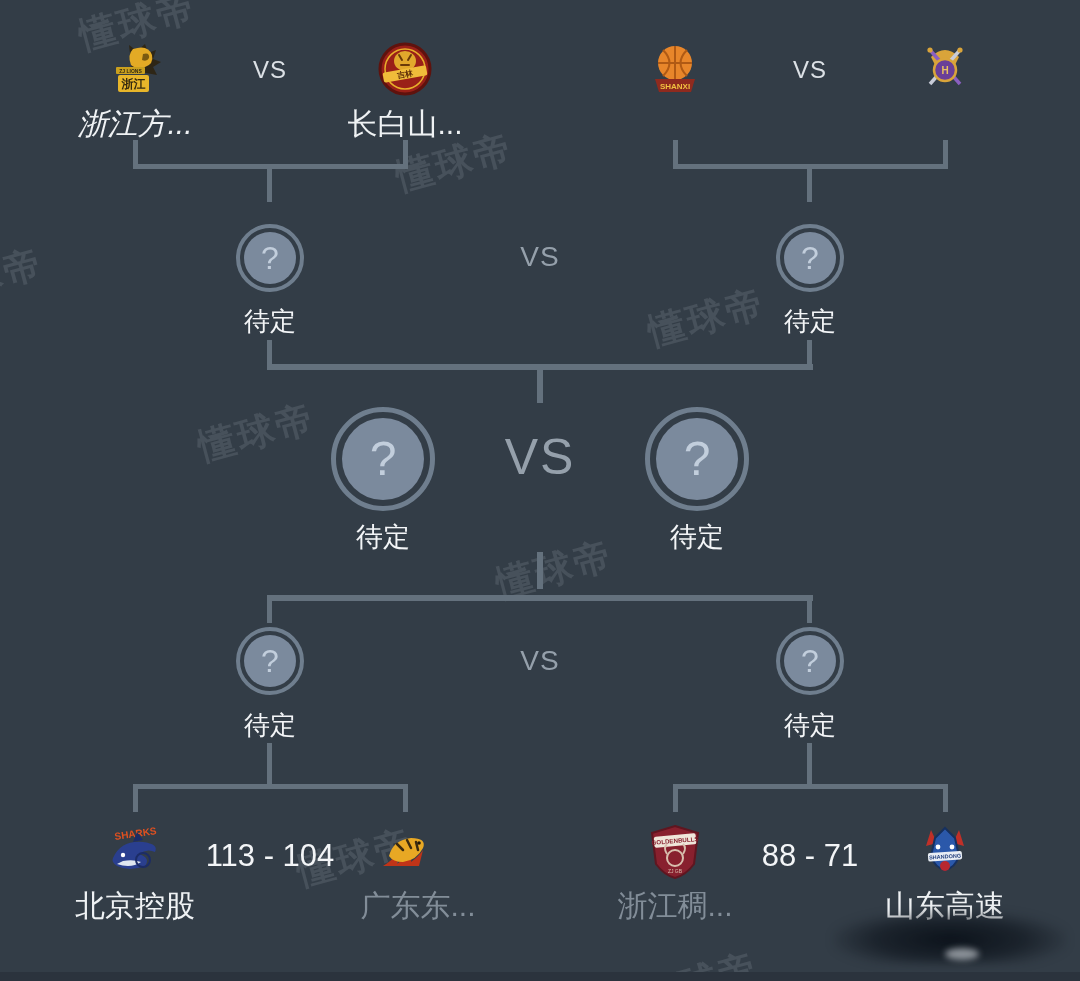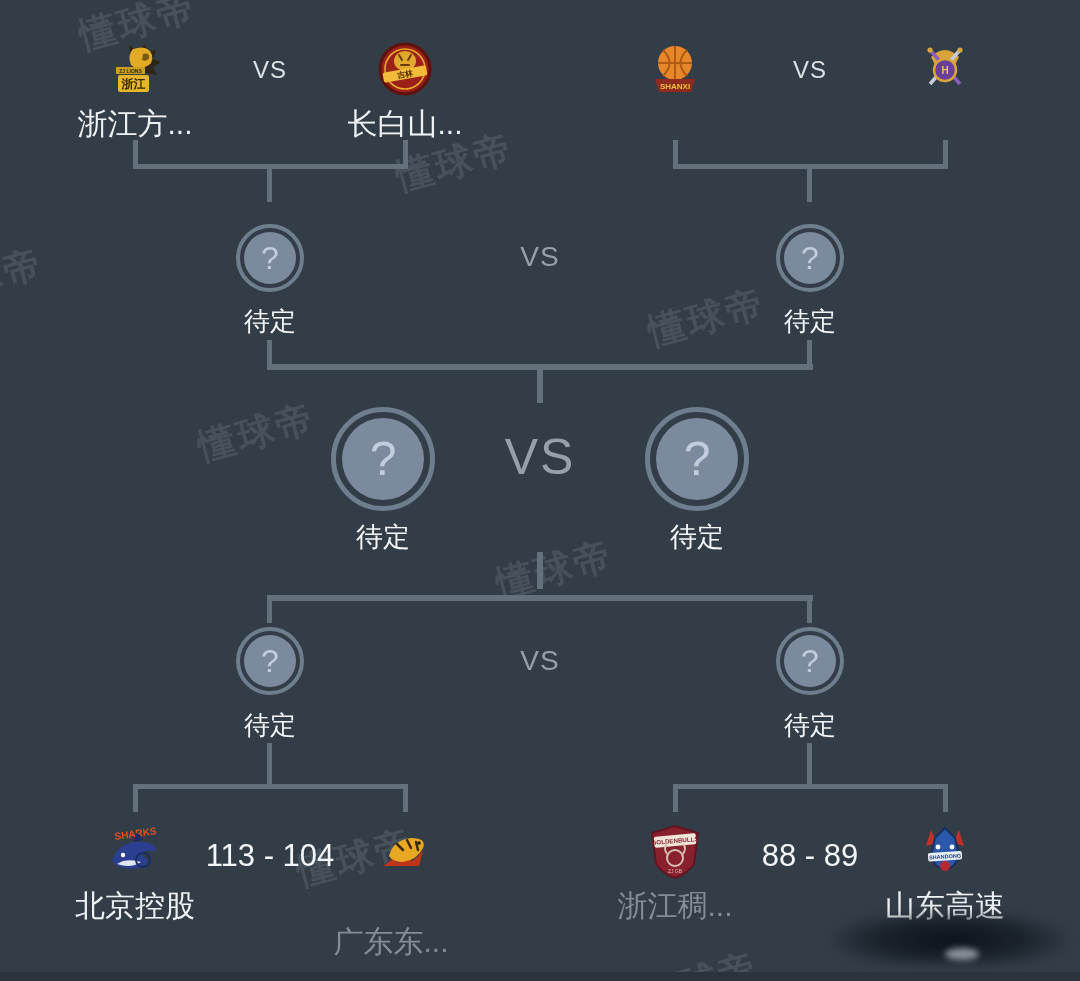--- a/index.html
+++ b/index.html
@@ -82,21 +82,21 @@
       <path d="M18 20 Q32 6 46 20 L42 28 Q32 19 22 28 Z" fill="#D9A43A"></path>
       <line x1="17" y1="13" x2="47" y2="47" stroke="#8A5FC0" stroke-width="3.5"></line>
       <line x1="47" y1="13" x2="17" y2="47" stroke="#C8CCD8" stroke-width="3.5"></line>
       <circle cx="17" cy="13" r="2.6" fill="#D9A43A"></circle>
         <circle cx="47" cy="13" r="2.6" fill="#D9A43A"></circle>
       <circle cx="32" cy="33" r="11" fill="#6A3F98" stroke="#D9A43A" stroke-width="2.5"></circle>
       <text x="32" y="37" font-size="10" fill="#E8C060" text-anchor="middle" font-weight="bold">H</text>
     </svg>
   </div>
 
-  <div class="team-name" style="left:25px;top:104px;">浙江方...</div>
+  <div class="team-name" style="left:25px;top:104px;font-style:italic;">浙江方...</div>
   <div class="team-name" style="left:295px;top:104px;text-align:center;">长白山...</div>
 
   <div class="line" style="left:133px;top:140px;width:5px;height:26px;"></div>
   <div class="line" style="left:403px;top:140px;width:5px;height:26px;"></div>
   <div class="line" style="left:133px;top:164px;width:275px;height:5px;"></div>
   <div class="line" style="left:267px;top:169px;width:5px;height:33px;"></div>
   <div class="line" style="left:673px;top:140px;width:5px;height:26px;"></div>
   <div class="line" style="left:943px;top:140px;width:5px;height:26px;"></div>
   <div class="line" style="left:673px;top:164px;width:275px;height:5px;"></div>
   <div class="line" style="left:807px;top:169px;width:5px;height:33px;"></div>
@@ -185,35 +185,35 @@
   <div class="logo" style="left:643px;top:820px;">
     <svg viewBox="0 0 64 64" width="64" height="64">
       <path d="M32 6 L55 13 L51 44 Q43 55 32 58 Q21 55 13 44 L9 13 Z" fill="#88202E" stroke="#5F1620" stroke-width="2"></path>
       <rect x="11" y="15" width="42" height="11" rx="2" fill="#EFE6DA" transform="rotate(-5 32 20)"></rect>
       <text x="32" y="23" transform="rotate(-5 32 20)" font-size="6.2" font-weight="bold" fill="#88202E" text-anchor="middle">GOLDENBULLS</text>
       <circle cx="32" cy="38" r="8" fill="none" stroke="#D8BFAE" stroke-width="2"></circle>
       <path d="M24 34 Q20 28 24 24 M40 34 Q44 28 40 24" stroke="#D8BFAE" stroke-width="2" fill="none"></path>
       <text x="32" y="53" font-size="5" fill="#D8BFAE" text-anchor="middle">ZJ GB</text>
     </svg>
   </div>
-  <div class="score" style="left:700px;top:838px;">88 - 89</div>
+  <div class="score" style="left:700px;top:838px;">88 - 71</div>
   <div class="logo" style="left:913px;top:820px;">
     <svg viewBox="0 0 64 64" width="64" height="64">
       <path d="M18 10 L24 23 L13 26 Z M46 10 L40 23 L51 26 Z" fill="#C03028"></path>
       <path d="M32 8 L42 18 L46 36 Q42 48 32 50 Q22 48 18 36 L22 18 Z" fill="#2B58AA" stroke="#16305F" stroke-width="2"></path>
       <circle cx="25" cy="27" r="2.4" fill="#FFFFFF"></circle>
         <circle cx="39" cy="27" r="2.4" fill="#FFFFFF"></circle>
       <rect x="15" y="32" width="34" height="8.5" rx="2" fill="#E8EDF4" transform="rotate(-4 32 36)"></rect>
       <text x="32" y="38.5" transform="rotate(-4 32 36)" font-size="5.5" fill="#23407F" font-weight="bold" text-anchor="middle">SHANDONG</text>
       <circle cx="32" cy="46" r="5" fill="#B82830"></circle>
     </svg>
   </div>
 
   <div class="team-name" style="left:25px;top:886px;">北京控股</div>
-  <div class="team-name loser" style="left:281px;top:886px;margin-top:36px;">广东东...</div>
+  <div class="team-name loser" style="left:308px;top:886px;">广东东...</div>
   <div class="team-name" style="left:835px;top:886px;">山东高速</div>
   <div class="team-name loser" style="left:565px;top:886px;">浙江稠...</div>
 
   <div class="blob"></div>
   <div class="blob-shine"></div>
 
   <div class="footer-strip"></div>
 
 </div>
 

